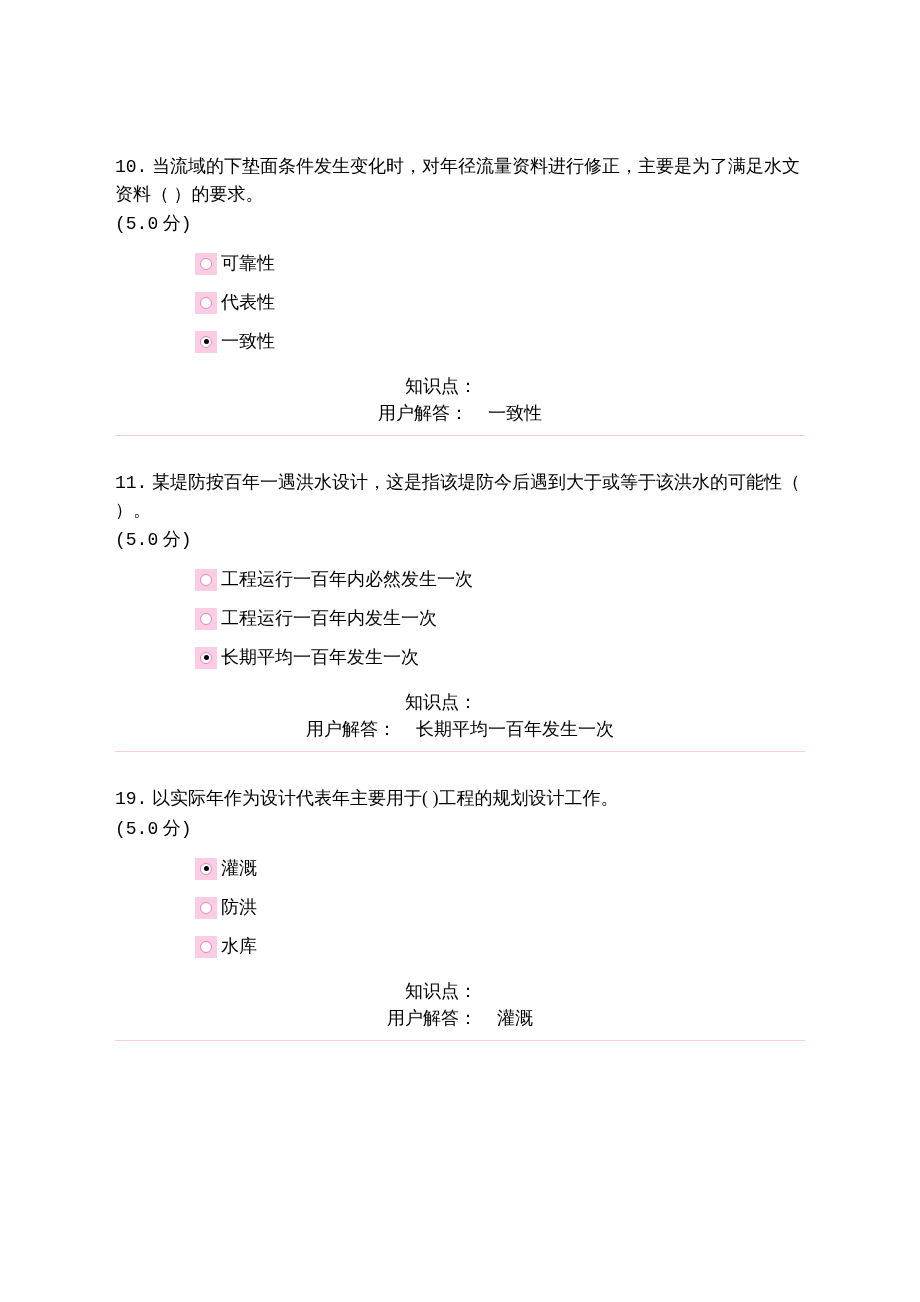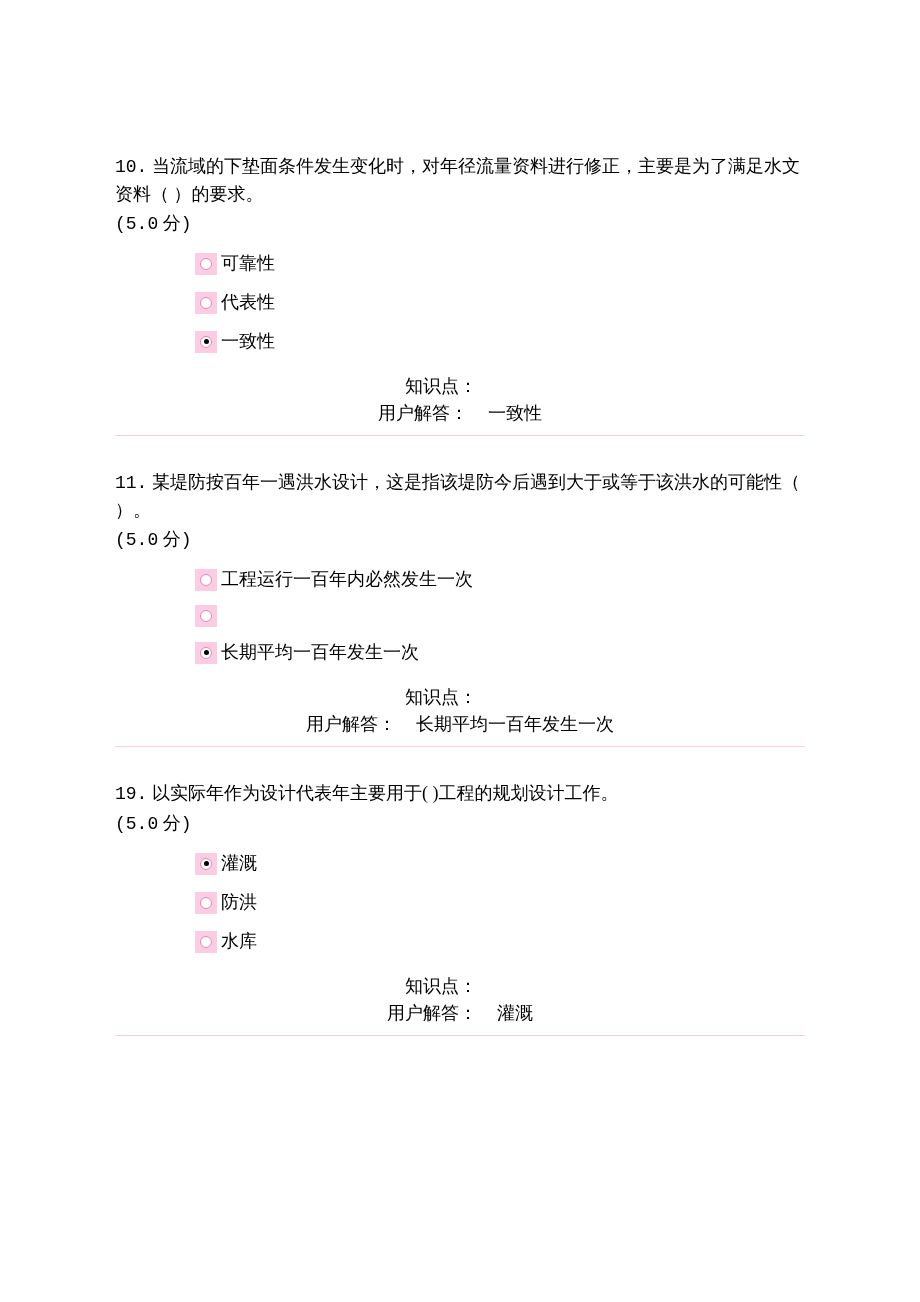--- a/index.html
+++ b/index.html
@@ -113,20 +113,21 @@
     <div class="option-row">
       <div class="radio-box">
           <div class="radio-outer"></div>
         </div>
       <span class="option-label">工程运行一百年内必然发生一次</span>
     </div>
     <div class="option-row">
       <div class="radio-box">
           <div class="radio-outer"></div>
         </div>
+      <span class="option-label">工程运行一百年内发生一次</span>
     </div>
     <div class="option-row">
       <div class="radio-box">
           <div class="radio-outer selected"></div>
         </div>
       <span class="option-label">长期平均一百年发生一次</span>
     </div>
   </div>
   <div class="answer-block">
     <div class="answer-row">

